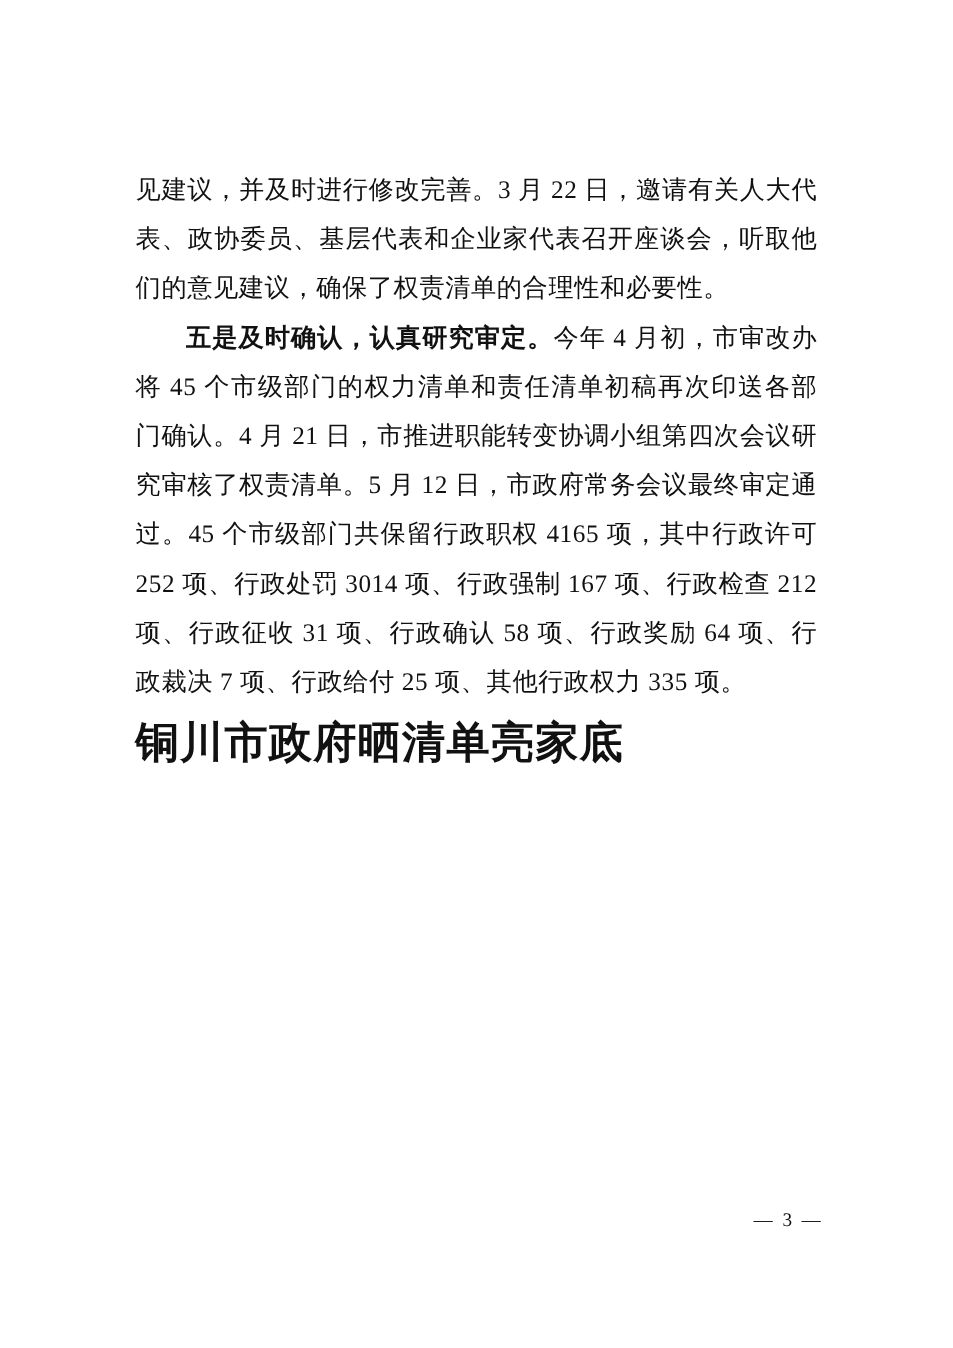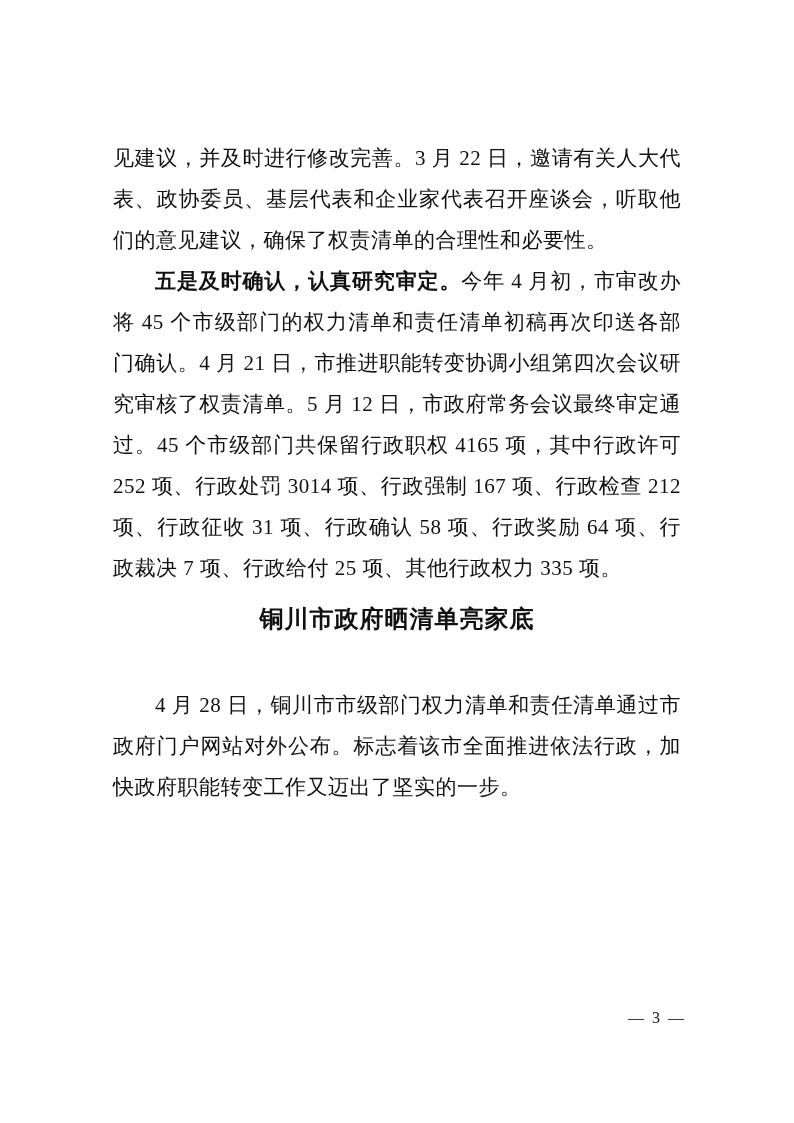--- a/index.html
+++ b/index.html
@@ -31,24 +31,24 @@
   }
   .para.indent {
     text-indent: 2em;
   }
   .para strong {
     font-weight: bold;
     margin-top: 32px;
   }
   .heading {
     margin: 6px 0 42px 0;
-    font-size: 24px;
+    font-size: 36px;
     line-height: 48px;
     font-weight: bold;
-    text-align: center;
+    text-align: left;
     letter-spacing: 1px;
   }
   .page-number {
     position: absolute;
     top: 1008px;
     right: 108px;
     font-size: 16px;
     line-height: 20px;
     letter-spacing: 2px;
     color: #111111;
@@ -59,19 +59,18 @@
 
 <div class="page">
   <div class="content">
 
     <p class="para">见建议，并及时进行修改完善。3 月 22 日，邀请有关人大代表、政协委员、基层代表和企业家代表召开座谈会，听取他们的意见建议，确保了权责清单的合理性和必要性。</p>
 
     <p class="para indent"><strong>五是及时确认，认真研究审定。</strong><span>今年 4 月初，市审改办将 45 个市级部门的权力清单和责任清单初稿再次印送各部门确认。4 月 21 日，市推进职能转变协调小组第四次会议研究审核了权责清单。5 月 12 日，市政府常务会议最终审定通过。45 个市级部门共保留行政职权 4165 项，其中行政许可 252 项、行政处罚 3014 项、行政强制 167 项、行政检查 212 项、行政征收 31 项、行政确认 58 项、行政奖励 64 项、行政裁决 7 项、行政给付 25 项、其他行政权力 335 项。</span></p>
 
     <h1 class="heading">铜川市政府晒清单亮家底</h1>
 
-    <p class="para indent">4 月 28 日，铜川市市级部门权力清单和责任清单通过市政府门户网站对外公布。标志着该市全面推进依法行政，加快政府职能转变工作又迈出了坚实的一步。</p>
 
 
   </div>
 
   <div class="page-number">— 3 —</div>
 </div>
 
 </body></html>

